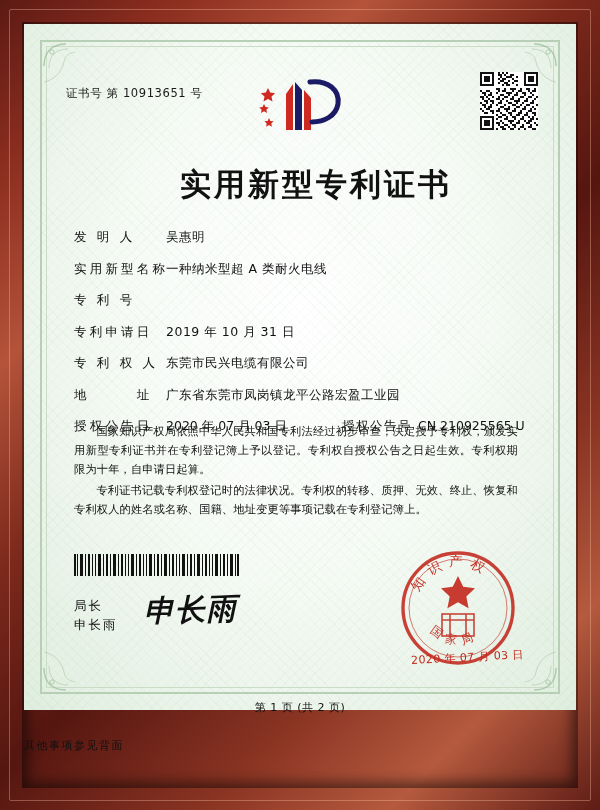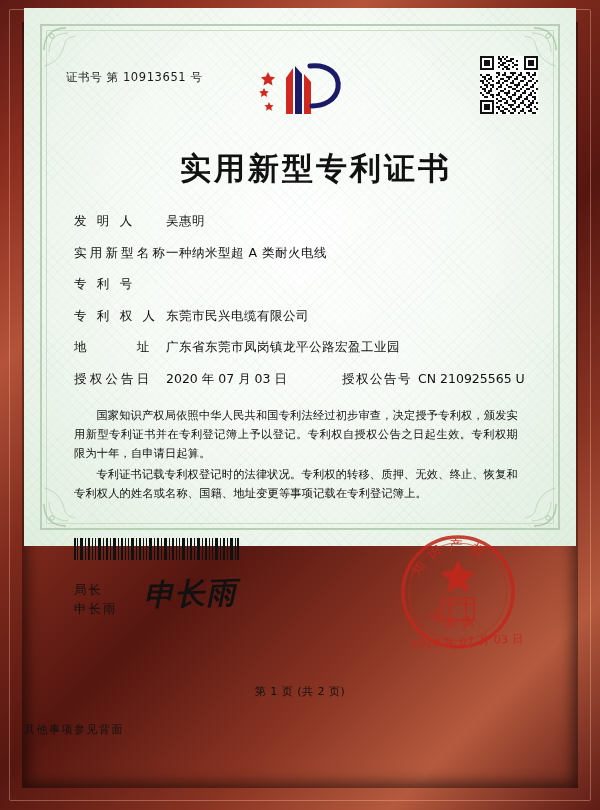--- a/index.html
+++ b/index.html
@@ -25,21 +25,21 @@
     pointer-events:none;
   }
   .frame-shadow{
     position:absolute;left:22px;top:22px;right:22px;bottom:22px;
     box-shadow:0 0 14px 5px rgba(0,0,0,.55) inset;
     pointer-events:none;
   }
 
   
   .paper{
-    position:absolute;left:24px;top:8px;width:552px;height:538px;
+    position:absolute;left:24px;top:24px;width:552px;height:686px;
     background:
       radial-gradient(ellipse at 50% 42%, #ffffff 0%, #f7fbf6 45%, #e9f3e8 78%, #dfeede 100%);
     box-sizing:border-box;
   }
 
   
   .paper:before{
     content:"";
     position:absolute;left:0;top:0;right:0;bottom:0;
     background-image:
@@ -404,20 +404,24 @@
       <span class="val">吴惠明</span>
     </div>
     <div class="field">
       <span class="lbl">实用新型名称</span>
       <span class="val">一种纳米型超 A 类耐火电线</span>
     </div>
     <div class="field">
       <span class="lbl">专 利 号</span>
     </div>
     <div class="field">
+      <span class="lbl">专利申请日</span>
+      <span class="val">2019 年 10 月 31 日</span>
+    </div>
+    <div class="field">
       <span class="lbl">专 利 权 人</span>
       <span class="val">东莞市民兴电缆有限公司</span>
     </div>
     <div class="field">
       <span class="lbl">地　　　址</span>
       <span class="val">广东省东莞市凤岗镇龙平公路宏盈工业园</span>
     </div>
     <div class="field-2col">
       <span class="c1">
         <span class="lbl">授权公告日</span>

